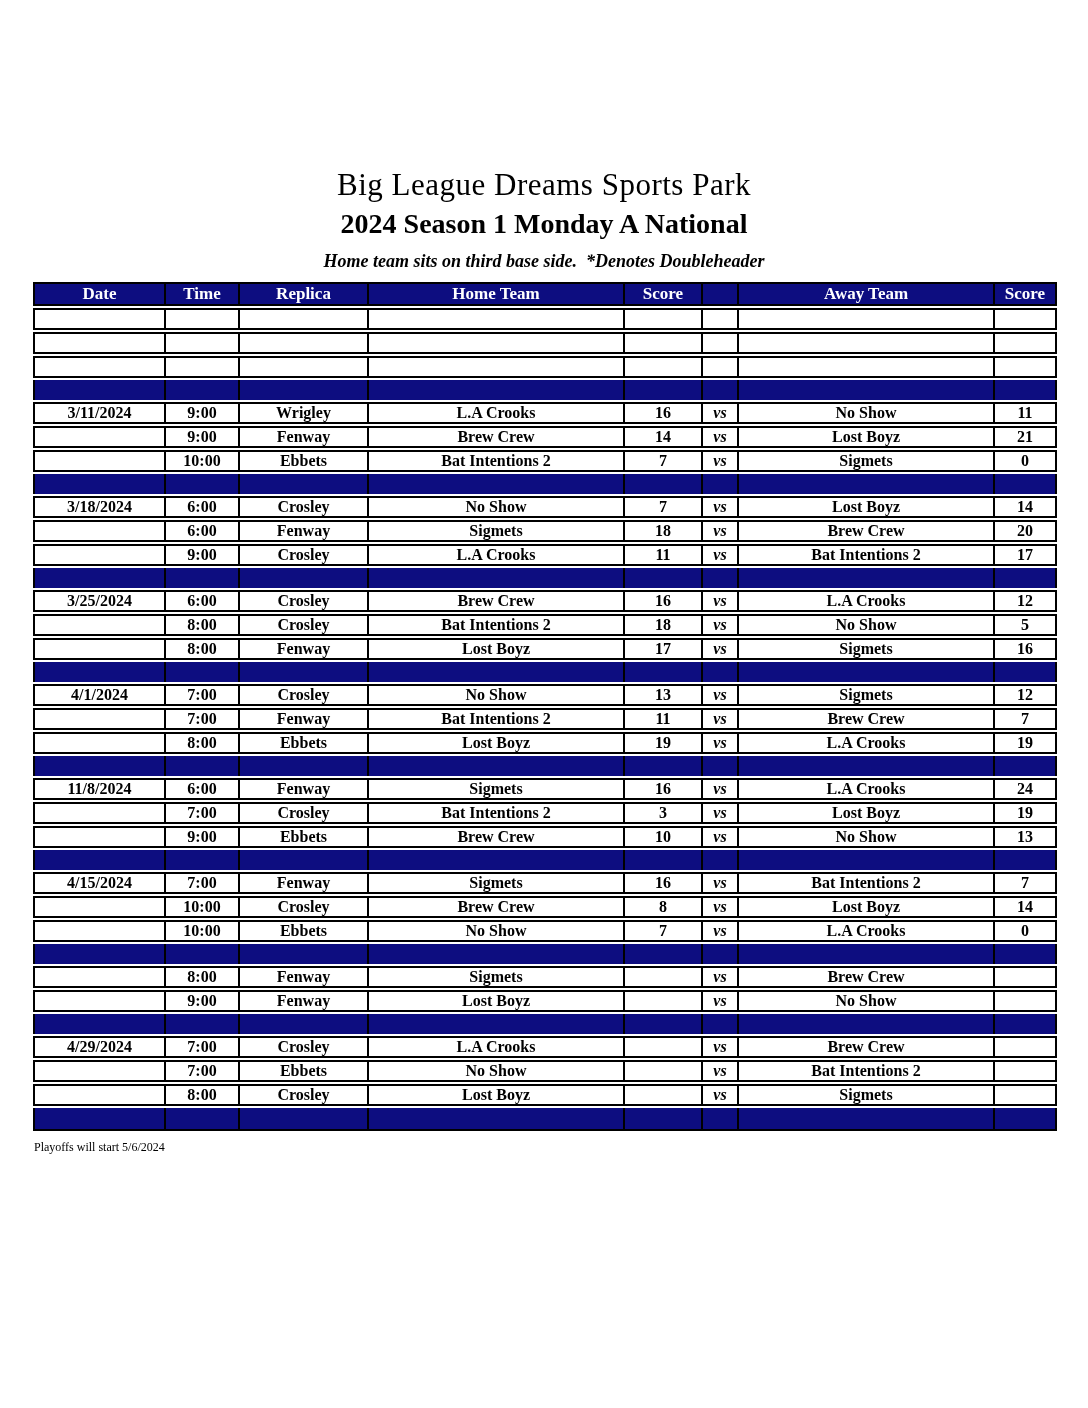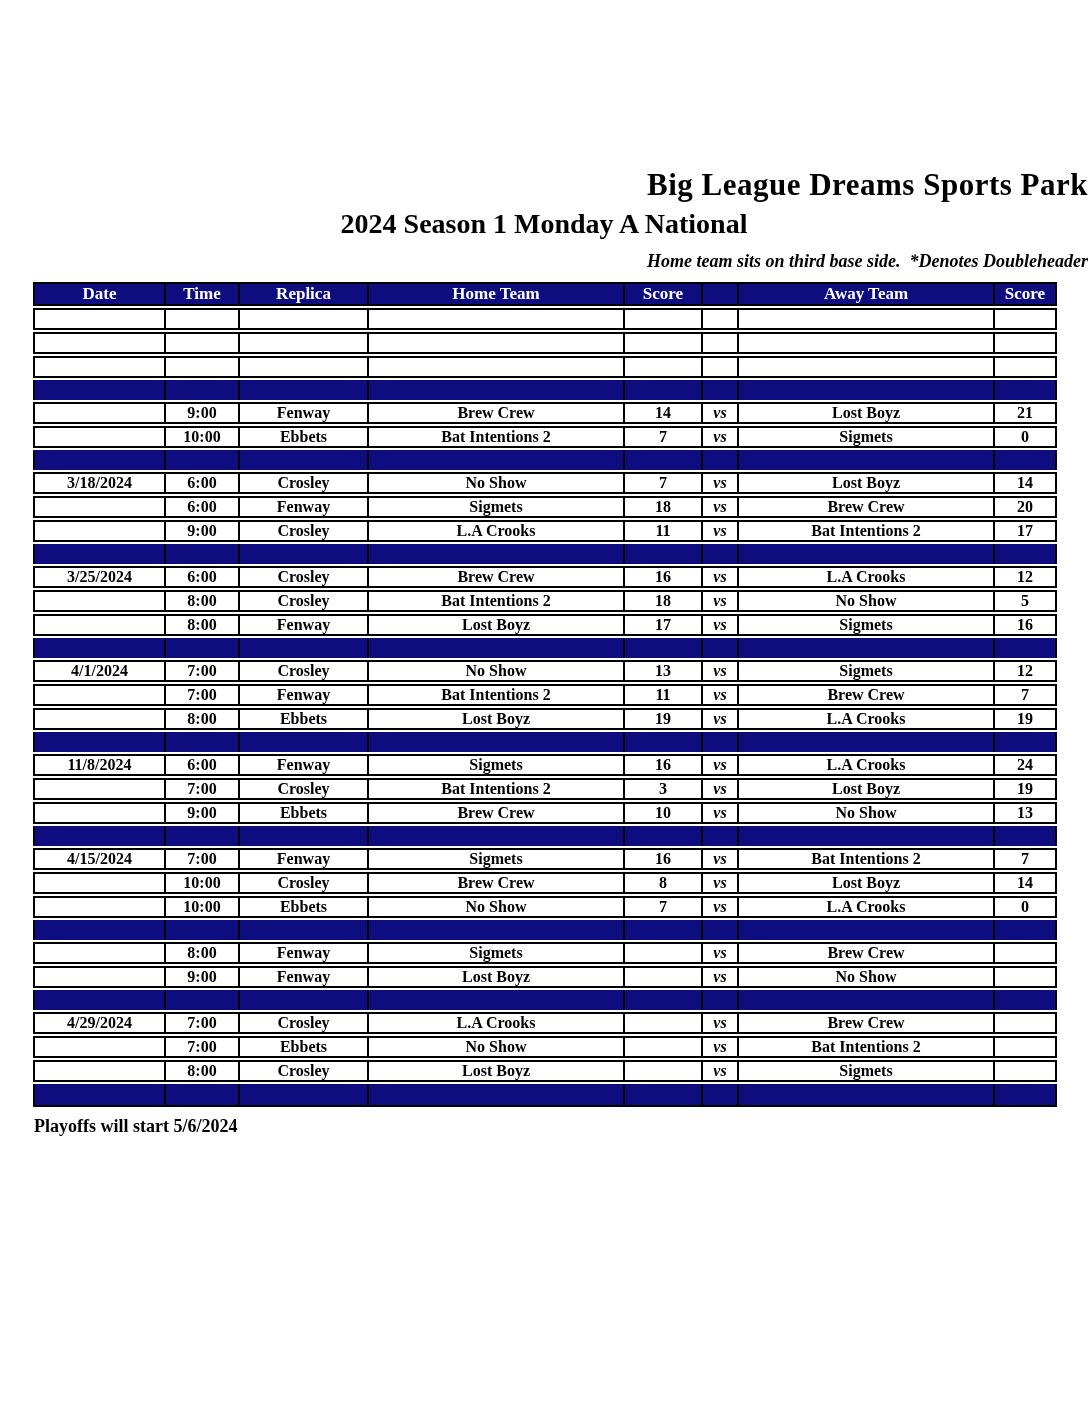--- a/index.html
+++ b/index.html
@@ -15,30 +15,29 @@
   body {
     width: 1088px; height: 1408px;
     font-family: "Liberation Serif", "DejaVu Serif", serif;
     color: #000;
     overflow: hidden;
   }
   .page { position: relative; width: 1088px; height: 1408px; }
 
   .title-block { margin-top: 168px; text-align: center; }
   .title {
-    font-size: 31px; font-weight: bold; line-height: 1.1;
+    font-size: 31px; font-weight: normal; line-height: 1.1;
     letter-spacing: 0.5px;
-    text-align: right;
   }
   .subtitle {
     font-size: 28px; font-weight: bold; margin-top: 6px;
   }
   .note {
     font-size: 18px; font-weight: bold; font-style: italic;
-    margin-top: 11px; white-space: pre-wrap; text-align: right;
+    margin-top: 11px; white-space: pre-wrap;
   }
 
   table.schedule {
     margin: 8px 0 0 33px;
     width: 1024px;
     border-collapse: separate;
     border-spacing: 0 2px;
     table-layout: fixed;
   }
   table.schedule th, table.schedule td {
@@ -78,22 +77,22 @@
   }
   tr.separator.final td {
     height: 23px;
     border-bottom: 2px solid var(--line);
   }
   td.hl { background: var(--highlight); }
   td.vs-cell { font-style: italic; font-size: 14px; }
 
   .footer {
     margin: 7px 0 0 34px;
-    font-size: 18px;
-    font-weight: bold;
+    font-size: 12px;
+    font-weight: normal;
   }
 </style>
 </head>
 <body>
 
 <div class="page">
 
   <div class="title-block">
     <div class="title">Big League Dreams Sports Park</div>
     <div class="subtitle">2024 Season 1 Monday A National</div>
@@ -158,20 +157,30 @@
           <td></td>
           <td></td>
           <td></td>
           <td></td>
           <td></td>
           <td class="vs-cell"></td>
           <td></td>
           <td></td>
         </tr>
         <tr>
+          <td>3/11/2024</td>
+          <td>9:00</td>
+          <td>Wrigley</td>
+          <td class="hl">L.A Crooks</td>
+          <td class="hl">16</td>
+          <td class="vs-cell">vs</td>
+          <td>No Show</td>
+          <td>11</td>
+        </tr>
+        <tr>
           <td></td>
           <td>9:00</td>
           <td>Fenway</td>
           <td>Brew Crew</td>
           <td>14</td>
           <td class="vs-cell">vs</td>
           <td class="hl">Lost Boyz</td>
           <td class="hl">21</td>
         </tr>
         <tr>

